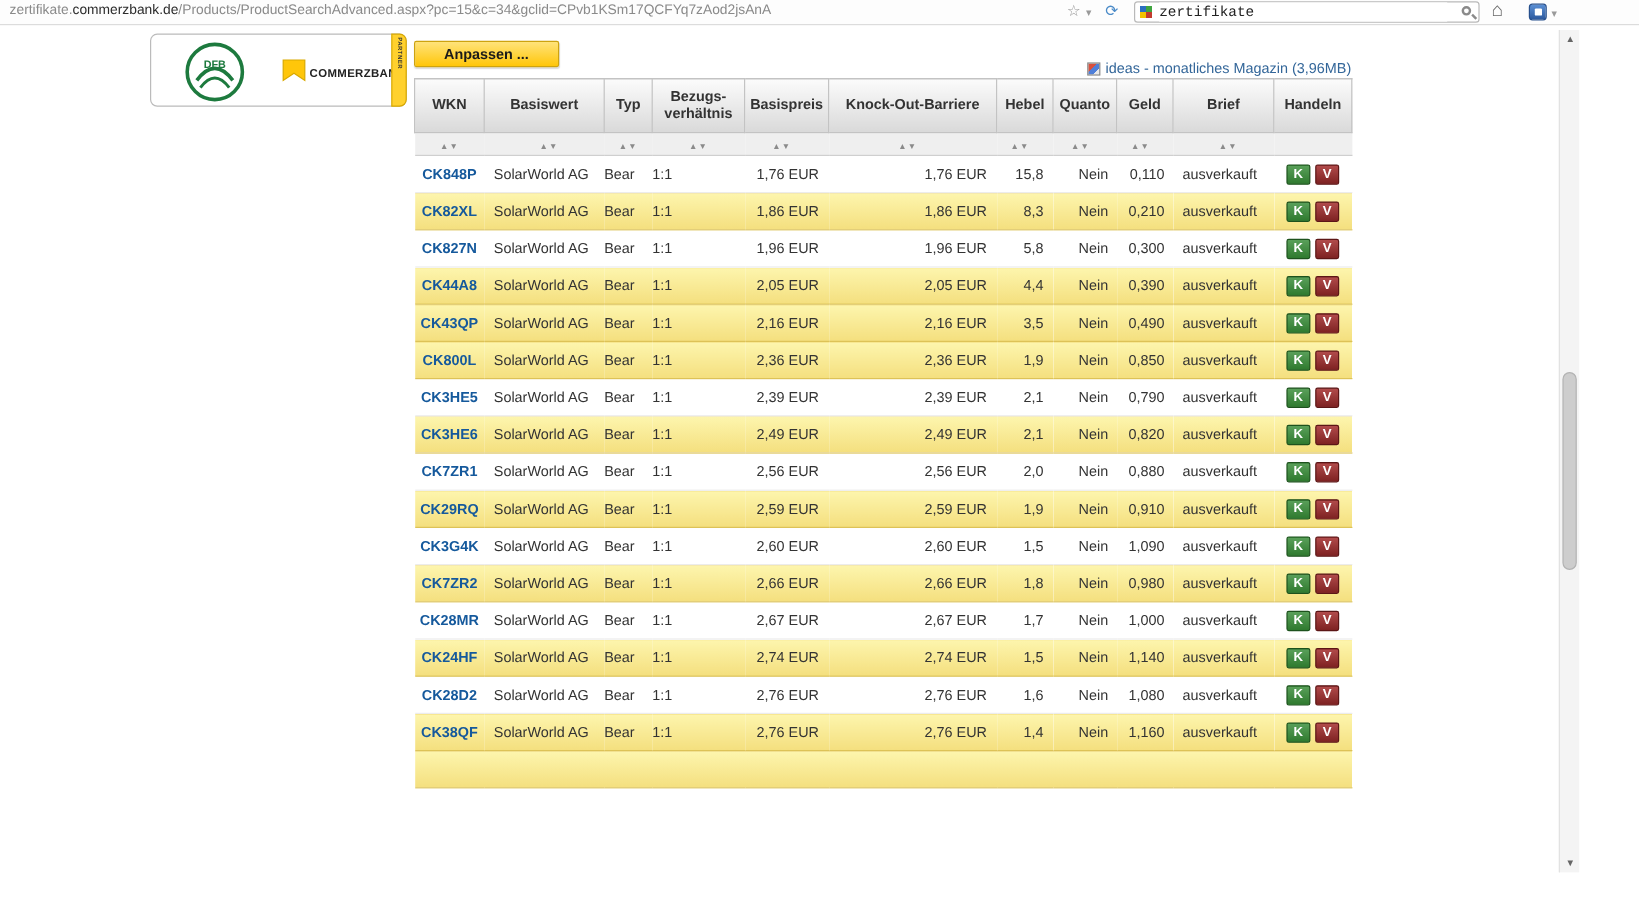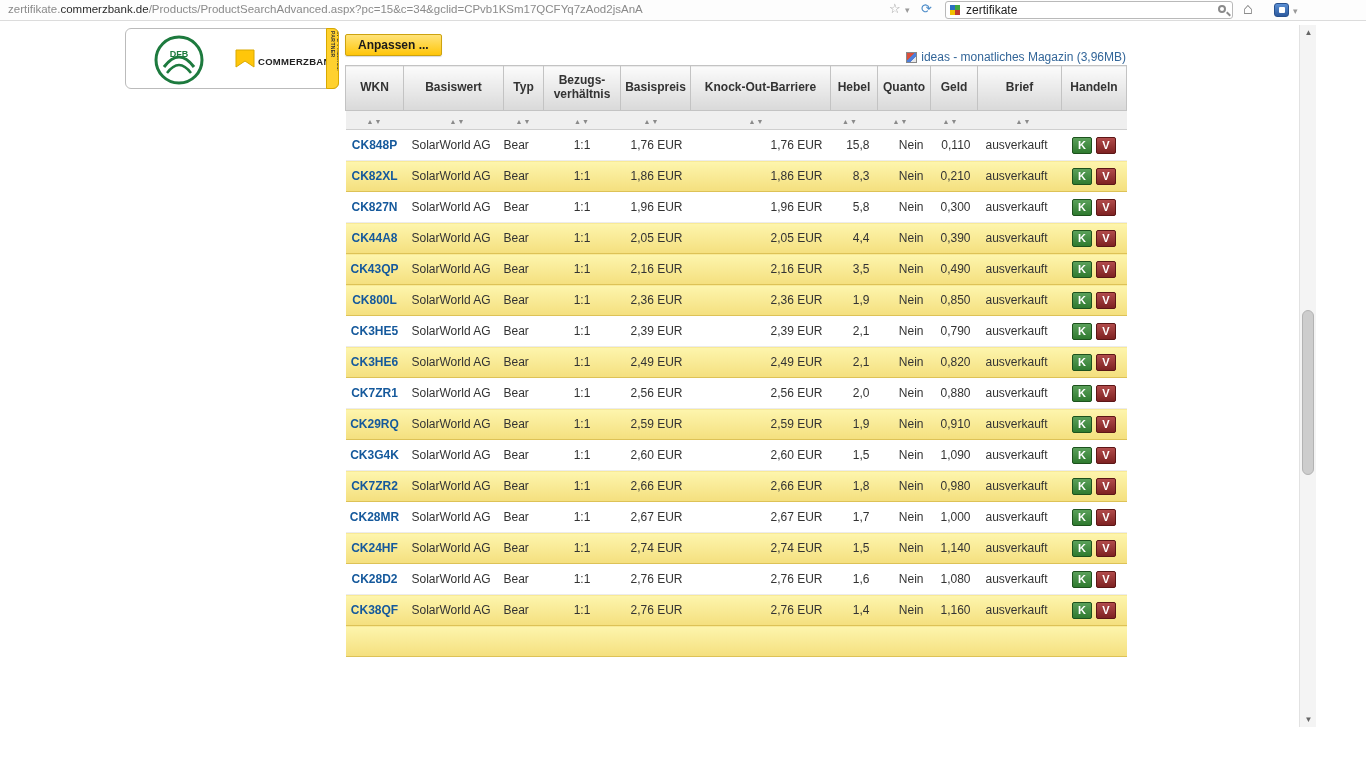--- a/index.html
+++ b/index.html
@@ -17,21 +17,21 @@
   .caret-sm { left:905px; font-size:9px; top:5px; color:#9a9a9a; }
   .reload { left:921px; color:#4b8bc8; font-size:13px; }
   .search-box { position:absolute; left:945px; top:1px; width:288px; height:18px;
                 background:#fff; border:1px solid #b9b9b9; border-radius:3px; }
   .engine-ico { position:absolute; left:4px; top:3px; width:10px; height:10px;
                 display:grid; grid-template-columns:5px 5px; }
   .engine-ico i { display:block; width:5px; height:5px; }
   .engine-ico i:nth-child(1){background:#2b6fc1;} .engine-ico i:nth-child(2){background:#3fa53f;}
   .engine-ico i:nth-child(3){background:#f2c200;} .engine-ico i:nth-child(4){background:#c23b2e;}
   .search-input { position:absolute; left:20px; top:0; width:240px; height:16px; border:0;
-                  outline:none; font-size:12px; color:#222; font-family:Liberation Sans, sans-serif; }
+                  outline:none; font-size:12px; color:#222; font-family:Liberation Mono, monospace; }
   .magnifier { position:absolute; right:6px; top:3px; width:8px; height:8px;
                border:2px solid #8a8a8a; border-radius:50%; }
   .magnifier::after { content:""; position:absolute; left:6px; top:6px; width:5px; height:2px;
                       background:#8a8a8a; transform:rotate(45deg); }
   .home-ico { position:absolute; left:1243px; top:0px; font-size:16px; color:#6a6a6a; }
   .ext-ico { position:absolute; left:1274px; top:3px; width:15px; height:14px; border-radius:3px;
              background:linear-gradient(#5a8fd4,#2d5a9e); border:1px solid #27508d; }
   .ext-ico::after { content:""; position:absolute; left:4px; top:3px; width:6px; height:6px;
                     background:#fff; border-radius:1px; }
   .ext-caret { left:1293px; font-size:9px; top:6px; }
@@ -44,21 +44,21 @@
   .cb-word { position:absolute; left:132px; top:27px; font-size:9.5px; font-weight:bold;
              letter-spacing:0.3px; color:#222; }
   .premium-strip { position:absolute; right:-1px; top:-1px; width:13px; height:61px;
                    background:#ffd12e; border-radius:0 6px 6px 0; border:1px solid #d9a900;
                    overflow:hidden; }
   .premium-strip span { position:absolute; left:3px; top:2px; writing-mode:vertical-rl;
                         font-size:5px; font-weight:bold; color:#333; letter-spacing:0.4px; }
 
   
   .topbar { position:absolute; left:345px; top:32px; width:781px; height:26px; }
-  .btn-anpassen { position:absolute; left:0; top:2px; height:22px; padding:0 12px;
+  .btn-anpassen { position:absolute; left:0; top:2px; height:22px; padding:0 24px;
                   font:bold 12px "Liberation Sans",sans-serif; color:#1a1a1a;
                   background:linear-gradient(#ffe37a,#ffc60a); border:1px solid #cda310;
                   border-radius:2px; cursor:pointer; box-shadow:0 1px 1px rgba(0,0,0,0.15); }
   .ideas { position:absolute; right:0; top:18px; font-size:12px; color:#336699;
            text-decoration:none; cursor:pointer; white-space:nowrap; }
   .ideas-ico { display:inline-block; width:11px; height:11px; border:1px solid #888;
                background:linear-gradient(135deg,#d94f3d 0 40%, #4f7fd9 40% 70%, #e8e8e8 70%);
                vertical-align:-2px; margin-right:4px; }
 
   
@@ -75,21 +75,21 @@
   tr.sort-row td { height:19px; background:#efefef; border-bottom:1px solid #cfcfcf;
                    text-align:center; vertical-align:middle; }
   .sort-arrows { font-size:7px; color:#8a8a8a; letter-spacing:1px; cursor:pointer; }
   tbody td { height:31px; vertical-align:middle; white-space:nowrap; overflow:hidden; }
   tr.row-white td { background:#fff; border-bottom:1px solid #ececec; }
   tr.row-yellow td { background:linear-gradient(#fdf5ad,#f4df7e); border-bottom:1px solid #ddc257; }
   td.col0 { text-align:center; }
   td.col0 a { color:#15599c; font-weight:bold; text-decoration:none; cursor:pointer; }
   td.col1 { text-align:left; padding-left:8px; }
   td.col2 { text-align:left; }
-  td.col3 { text-align:center; }
+  td.col3 { text-align:left; }
   td.col4, td.col5, td.col6 { text-align:right; padding-right:8px; }
   td.col7, td.col8 { text-align:right; padding-right:7px; }
   td.col9 { text-align:left; padding-left:8px; }
   td.col10 { text-align:center; }
   .btn-k, .btn-v { display:inline-block; width:20px; height:17px; margin:0 2px;
                    font:bold 11px/15px "Liberation Sans",sans-serif; color:#fff; text-align:center;
                    border-radius:2px; cursor:pointer; padding:0; }
   .btn-k { background:linear-gradient(#5aa05a,#2f7a2f); border:1px solid #1d521d; }
   .btn-v { background:linear-gradient(#b14b4b,#7e2222); border:1px solid #5c1616; }
 

